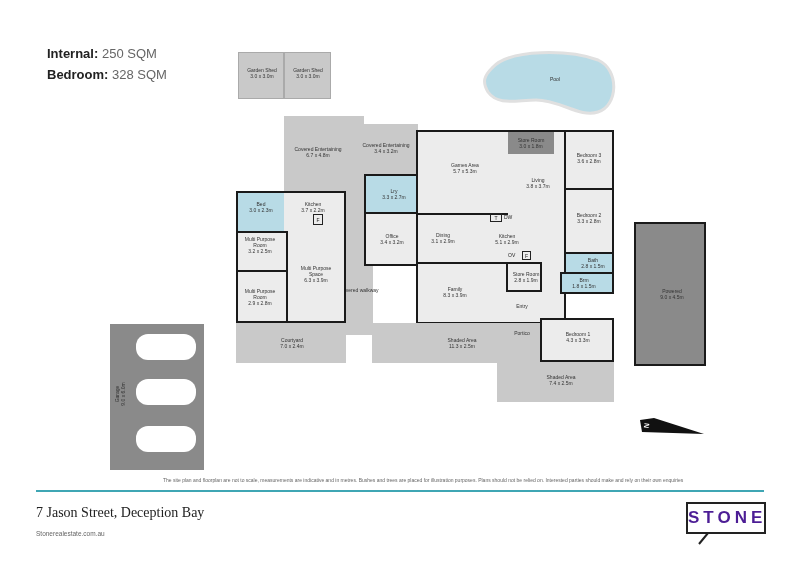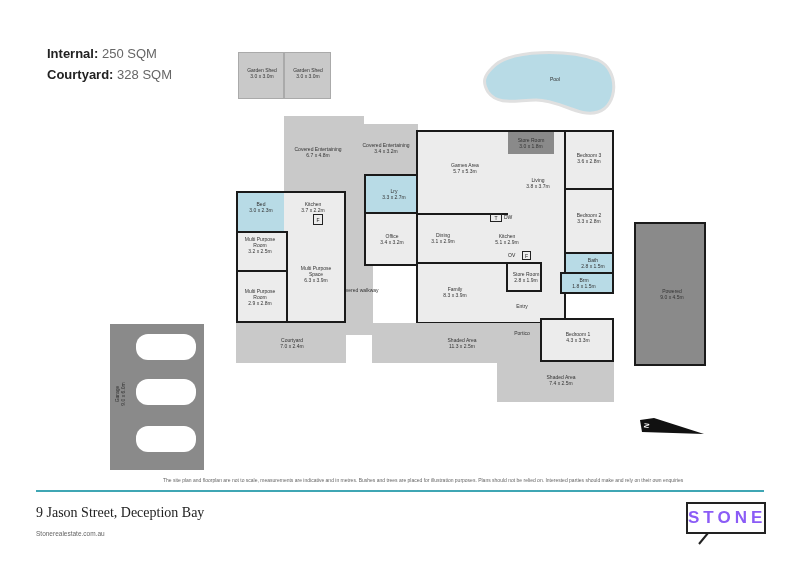--- a/index.html
+++ b/index.html
@@ -11,31 +11,31 @@
   .gray { background:#c9c9c9; }
   .dgray { background:#8a8a8a; }
   .floor { background:#ececec; }
   .blue { background:#b8dbe6; }
   .wall { border:2px solid #1a1a1a; }
   .lbl { position:absolute; font-size:5px; line-height:6px; color:#333; text-align:center; transform:translate(-50%,-50%); white-space:nowrap; }
   .footnote { font-size:5px; color:#666; white-space:nowrap; }
   .rule { background:#3fa6b4; height:2px; }
   .addr { font-family:"Liberation Serif", serif; font-size:14px; color:#222; }
   .site { font-size:6.5px; color:#666; }
-  .logo { border:2px solid #222; font-weight:bold; font-size:17px; letter-spacing:4px; color:#8b5cf6; text-align:center; line-height:28px; }
+  .logo { border:2px solid #222; font-weight:bold; font-size:17px; letter-spacing:4px; color:#4c1d95; text-align:center; line-height:28px; }
 </style>
 </head>
 <body>
 
 <div class="abs stat" style="left:47px;top:46px;">
   <b>Internal:</b>
   <span class="v">250 SQM</span>
 </div>
 <div class="abs stat" style="left:47px;top:67px;">
-  <b>Courtyard:</b>
+  <b>Bedroom:</b>
   <span class="v">328 SQM</span>
 </div>
 
 <div class="abs gray" style="left:238px;top:52px;width:46px;height:47px;border:1px solid #aaa;">
   <div class="lbl" style="left:23px;top:20px;"><span>Garden Shed</span><br><span>3.0 x 3.0m</span></div>
 </div>
 <div class="abs gray" style="left:284px;top:52px;width:47px;height:47px;border:1px solid #aaa;">
   <div class="lbl" style="left:23px;top:20px;"><span>Garden Shed</span><br><span>3.0 x 3.0m</span></div>
 </div>
 
@@ -135,18 +135,18 @@
   <div class="lbl" style="left:10px;top:70px;transform:translate(-50%,-50%) rotate(-90deg);"><span>Garage</span><br><span>9.0 x 6.0m</span></div>
   <div class="abs" style="left:26px;top:10px;width:60px;height:26px;background:#fff;border-radius:12px;"></div>
   <div class="abs" style="left:26px;top:55px;width:60px;height:26px;background:#fff;border-radius:12px;"></div>
   <div class="abs" style="left:26px;top:102px;width:60px;height:26px;background:#fff;border-radius:12px;"></div>
 </div>
 
 <div class="abs footnote" style="left:163px;top:477px;">The site plan and floorplan are not to scale, measurements are indicative and in metres. Bushes and trees are placed for illustration purposes. Plans should not be relied on. Interested parties should make and rely on their own enquiries</div>
 
 <div class="abs rule" style="left:36px;top:490px;width:728px;"></div>
 
-<div class="abs addr" style="left:36px;top:505px;">9 Jason Street, Deception Bay</div>
+<div class="abs addr" style="left:36px;top:505px;">7 Jason Street, Deception Bay</div>
 <div class="abs site" style="left:36px;top:530px;">Stonerealestate.com.au</div>
 <div class="abs logo" style="left:686px;top:502px;width:80px;height:32px;">STONE</div>
 <svg class="abs" style="left:698px;top:532px;" width="24" height="14">
   <polyline points="22,1 10,1 1,12" fill="none" stroke="#222" stroke-width="2"></polyline>
 </svg>
 
 </body></html>

